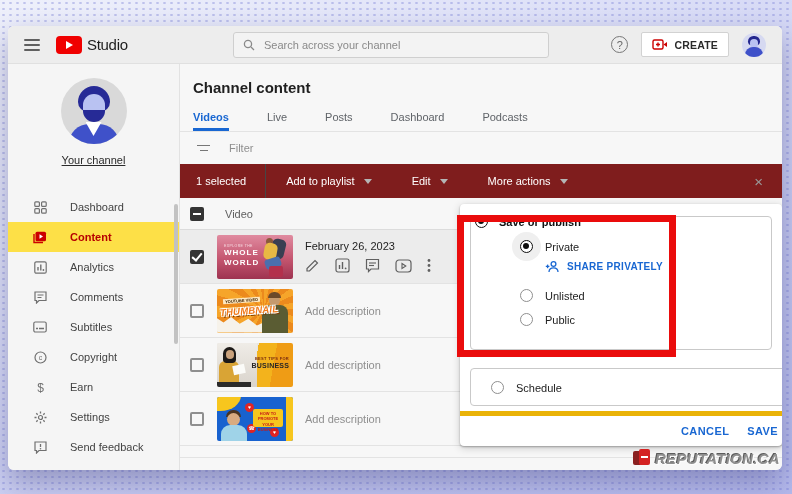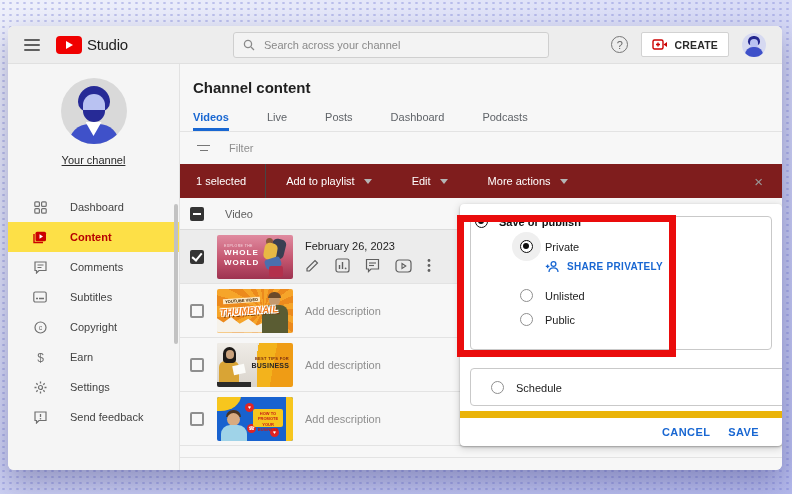--- a/index.html
+++ b/index.html
@@ -160,22 +160,22 @@
   .vp-row { position:absolute; display:flex; align-items:center; gap:11px; }
   .vp-title-row { left:15px; top:11px; }
   .vp-title { font-size:11px; font-weight:700; color:#111; }
   .vp-opt-label { font-size:11px; color:#222; }
   .vp-private { left:60px; top:36px; gap:12px; }
   .vp-share { left:85px; top:56px; gap:7px; display:flex; align-items:center; cursor:pointer; }
   .vp-share-label { font-size:10px; font-weight:700; color:#1967d2; letter-spacing:.3px; }
   .vp-unlisted { left:60px; top:85px; gap:12px; }
   .vp-public { left:60px; top:109px; gap:12px; }
   .vp-sched-row { left:20px; top:12px; gap:12px; }
-  .vp-footer { position:absolute; left:0; right:0; top:207px; bottom:0; border-top:7px solid #eab308;
-    display:flex; align-items:center; justify-content:flex-end; gap:18px; padding-right:23px; }
+  .vp-footer { position:absolute; left:0; right:0; top:207px; bottom:0; border-top:5px solid #eab308;
+    display:flex; align-items:center; justify-content:flex-end; gap:18px; padding-right:4px; }
   .vp-btn { font-size:11px; font-weight:700; color:#1967d2; letter-spacing:.4px; cursor:pointer; }
 
   
   .annotation { position:absolute; left:449px; top:189px; width:219px; height:142px;
     border:7px solid #ea0c0c; z-index:9; pointer-events:none; }
 
   
   .watermark { position:absolute; right:12px; top:449px; display:flex; align-items:center; gap:4px; z-index:10; }
   .wm-logo { position:relative; width:18px; height:18px; }
   .wm-logo .sq1 { position:absolute; left:0; top:2px; width:9px; height:14px; background:#8a2020; border-radius:2px; }
@@ -254,20 +254,31 @@
           </div>
           <div class="menu-item selected">
             <span class="mi-icon">
                 <svg width="14" height="13" viewBox="0 0 14 13">
                   <rect x="2.5" y="0.8" width="10.5" height="9.5" rx="1.5" fill="#c00"></rect>
                   <path d="M6.5 3.3 L10 5.5 L6.5 7.7 Z" fill="#fff"></path>
                   <path d="M1 3 V11.5 H10" fill="none" stroke="#c00" stroke-width="1.4"></path>
                 </svg>
               </span>
             <span>Content</span>
+          </div>
+          <div class="menu-item">
+            <span class="mi-icon">
+                <svg width="13" height="13" viewBox="0 0 13 13">
+                  <rect x="0.8" y="0.8" width="11.4" height="11.4" rx="1.5" fill="none" stroke="#707070" stroke-width="1.2"></rect>
+                  <line x1="4" y1="9.5" x2="4" y2="6" stroke="#707070" stroke-width="1.4"></line>
+                  <line x1="6.8" y1="9.5" x2="6.8" y2="3.6" stroke="#707070" stroke-width="1.4"></line>
+                  <circle cx="9.4" cy="9" r="0.9" fill="#707070"></circle>
+                </svg>
+              </span>
+            <span>Analytics</span>
           </div>
           <div class="menu-item">
             <span class="mi-icon">
                 <svg width="13" height="13" viewBox="0 0 13 13">
                   <path d="M1 1 H12 V9.5 H5 L2.5 12 V9.5 H1 Z" fill="none" stroke="#707070" stroke-width="1.2"></path>
                   <line x1="3.5" y1="4" x2="9.5" y2="4" stroke="#707070" stroke-width="1.1"></line>
                   <line x1="3.5" y1="6.5" x2="7.5" y2="6.5" stroke="#707070" stroke-width="1.1"></line>
                 </svg>
               </span>
             <span>Comments</span>
@@ -505,13 +516,20 @@
       </div>
       <div class="vp-footer">
         <div class="vp-btn">CANCEL</div>
         <div class="vp-btn">SAVE</div>
       </div>
     </div>
 
     <div class="annotation"></div>
   </div>
 
+  <div class="watermark">
+    <div class="wm-logo">
+        <div class="sq1"></div>
+        <div class="sq2"></div>
+      </div>
+    <div class="wm-text">REPUTATION.CA</div>
+  </div>
 </div>
 
 </body></html>

